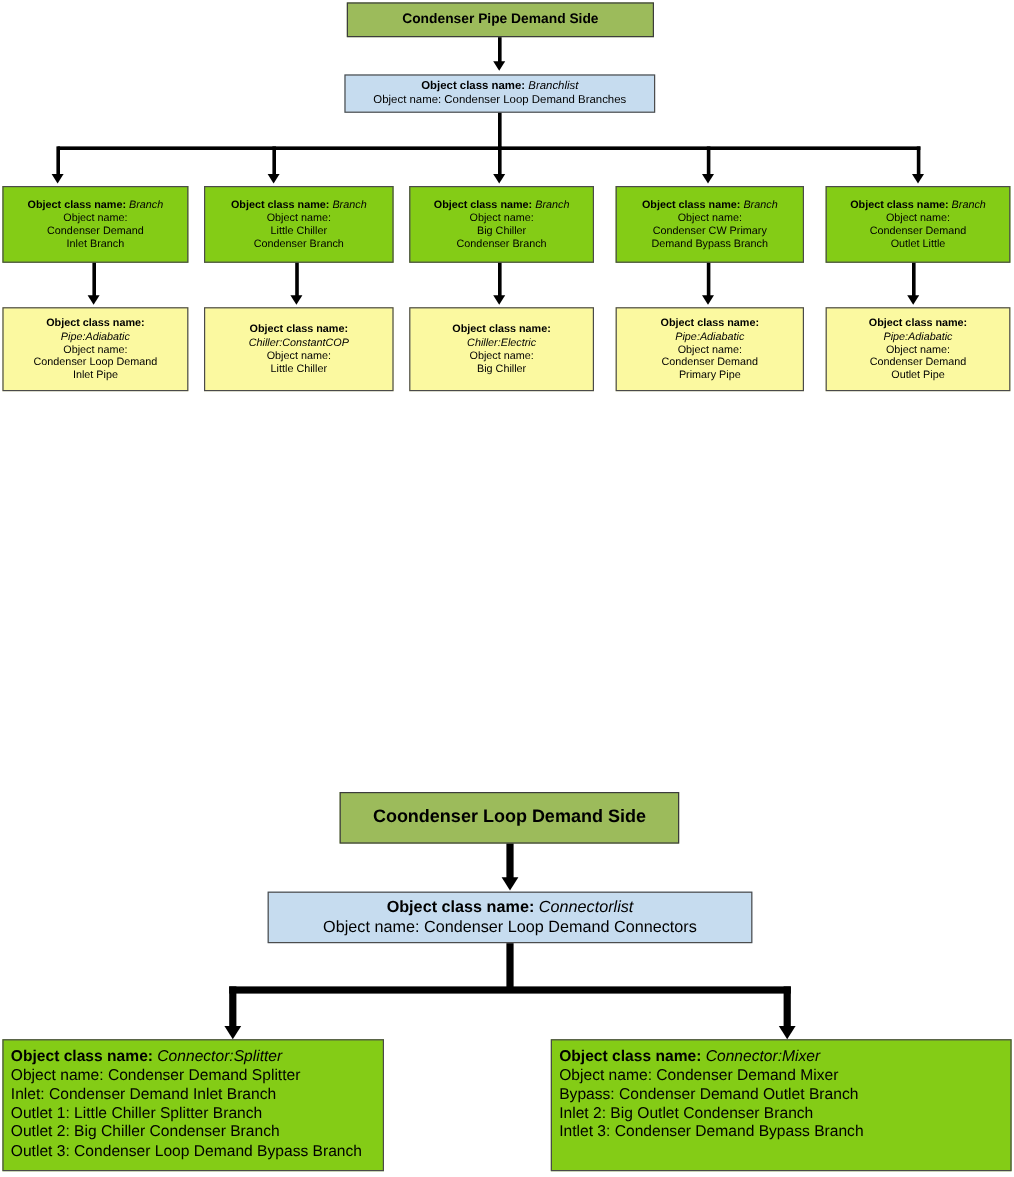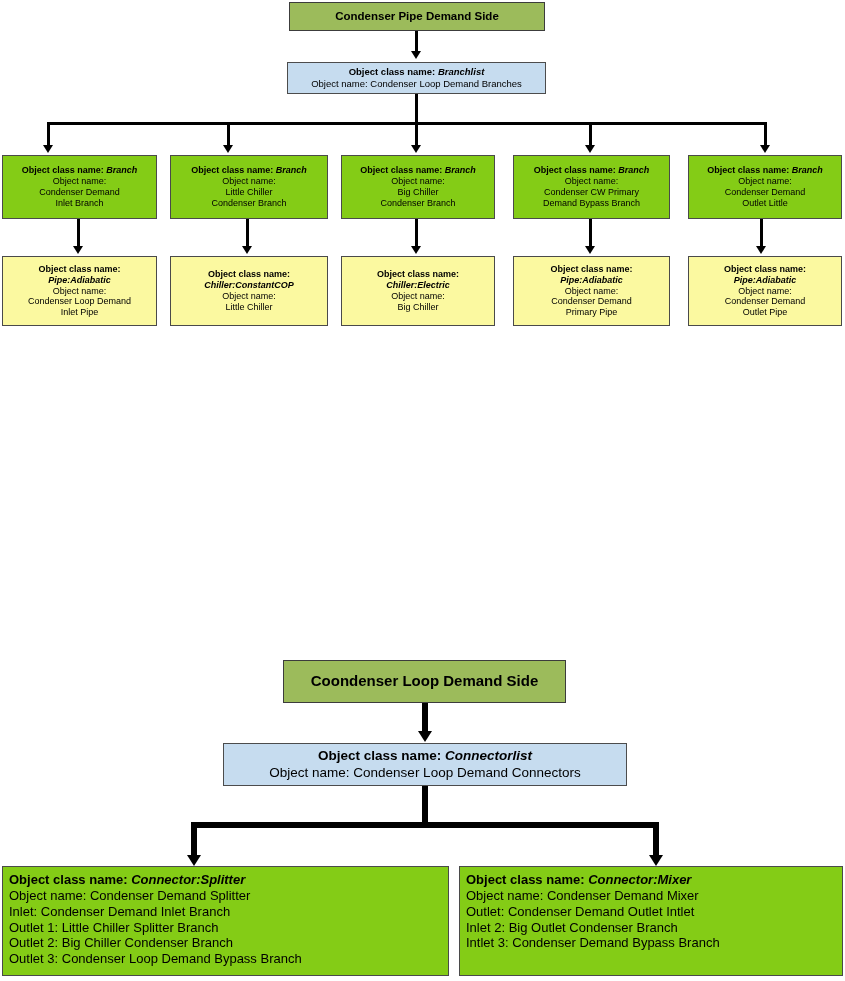--- a/index.html
+++ b/index.html
@@ -48,21 +48,21 @@
   .orange {
     background: #84cc16;
     border-color: #4a4a4a;
   }
   .yellow {
     background: #fbf9a0;
     border-color: #4a4a4a;
   }
   .ln { line-height: 1.22; white-space: nowrap; }
   .b { font-weight: bold; }
-  .bi { font-weight: bold; font-style: italic; }
+  .bi { font-weight: normal; font-style: italic; }
 
   
   .vline, .hline {
     position: absolute;
     background: #000000;
   }
   .arrow {
     position: absolute;
     width: 0; height: 0;
     border-left: 5px solid transparent;
@@ -204,30 +204,30 @@
 
   <div class="vline" style="left:422px; top:786px; width:6px; height:39px;"></div>
   <div class="hline" style="left:191px; top:822px; width:468px; height:6px;"></div>
 
   <div class="vline" style="left:191px; top:822px; width:6px; height:36px;"></div>
   <div class="arrow big" style="left:187px; top:855px;"></div>
 
   <div class="vline" style="left:653px; top:822px; width:6px; height:36px;"></div>
   <div class="arrow big" style="left:649px; top:855px;"></div>
 
-  <div class="node orange left-align" style="left:2px; top:866px; width:447px; height:110px; font-size:13px; justify-content:flex-start; padding-top:5px;">
+  <div class="node orange left-align" style="left:2px; top:866px; width:318px; height:110px; font-size:13px; justify-content:flex-start; padding-top:5px;">
     <div class="ln"><span class="b">Object class name:</span> <span class="bi">Connector:Splitter</span></div>
     <div class="ln">Object name: Condenser Demand Splitter</div>
     <div class="ln">Inlet: Condenser Demand Inlet Branch</div>
     <div class="ln">Outlet 1: Little Chiller Splitter Branch</div>
     <div class="ln">Outlet 2: Big Chiller Condenser Branch</div>
     <div class="ln">Outlet 3: Condenser Loop Demand Bypass Branch</div>
   </div>
 
   <div class="node orange left-align" style="left:459px; top:866px; width:384px; height:110px; font-size:13px; justify-content:flex-start; padding-top:5px;">
     <div class="ln"><span class="b">Object class name:</span> <span class="bi">Connector:Mixer</span></div>
     <div class="ln">Object name: Condenser Demand Mixer</div>
-    <div class="ln">Outlet: Condenser Demand Outlet Intlet</div>
+    <div class="ln">Bypass: Condenser Demand Outlet Branch</div>
     <div class="ln">Inlet 2: Big Outlet Condenser Branch</div>
     <div class="ln">Intlet 3: Condenser Demand Bypass Branch</div>
   </div>
 
 </div>
 
 </body></html>

